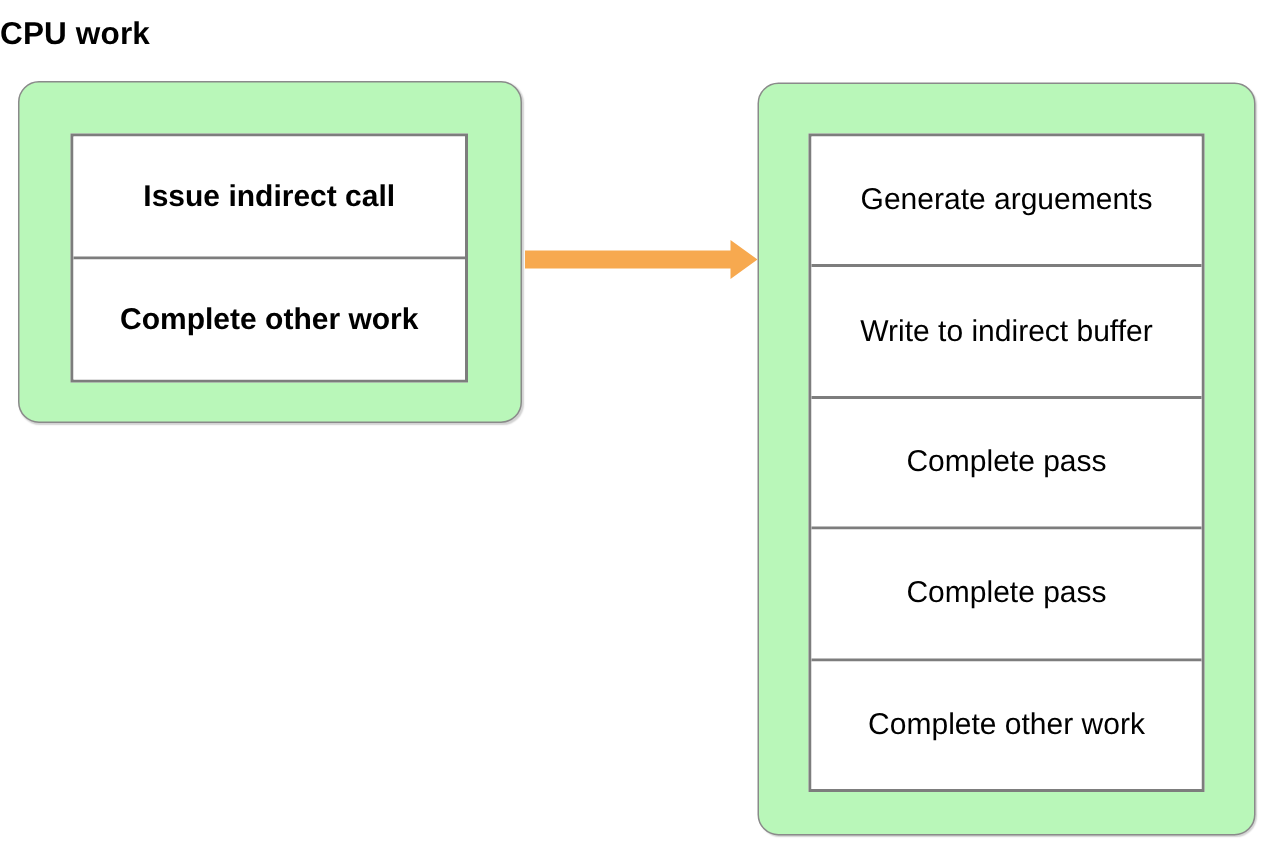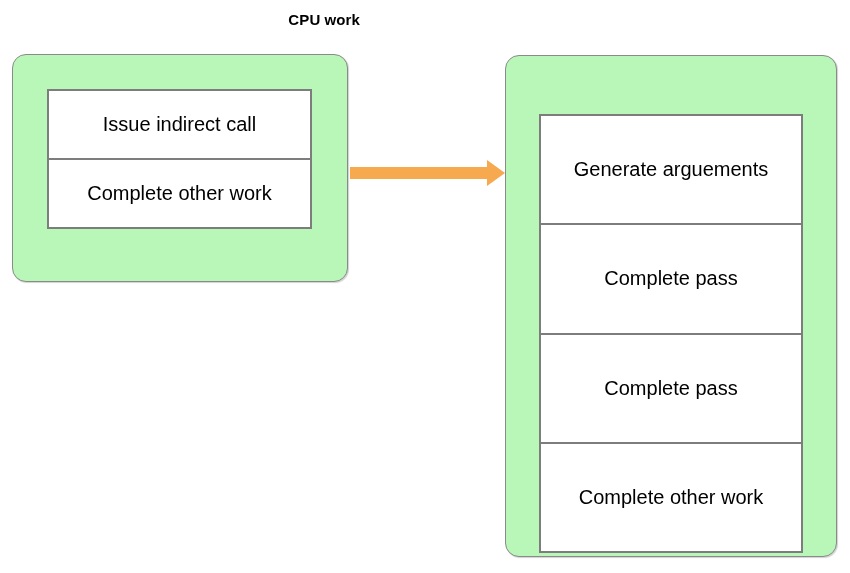--- a/index.html
+++ b/index.html
@@ -14,24 +14,24 @@
     position: relative;
     width: 850px;
     height: 573px;
     background: #ffffff;
     overflow: hidden;
   }
 
   
   .col-title {
     position: absolute;
-    font-size: 15px;
+    font-size: 21px;
     font-weight: bold;
     color: #000000;
-    text-align: right;
+    text-align: left;
     letter-spacing: 0.1px;
     white-space: nowrap;
     line-height: 1;
   }
   #cpu-title {
     left: 0px;
     top: 12px;
     width: 360px;
   }
   #gpu-title {
@@ -68,28 +68,28 @@
     background: #ffffff;
     border: 2px solid #7d7d7d;
     box-sizing: border-box;
     display: flex;
     flex-direction: column;
   }
   #cpu-stack {
     left: 34px;
     top: 34px;
     width: 265px;
-    height: 140px;
+    height: 166px;
+    font-weight: bold;
   }
   #gpu-stack {
     left: 33px;
     top: 33px;
     width: 264px;
     height: 439px;
-    margin-top: 25px;
   }
 
   .step {
     flex: 1 1 0;
     display: flex;
     align-items: center;
     justify-content: center;
     font-size: 20px;
     color: #000000;
     text-align: center;
@@ -123,20 +123,21 @@
   <div class="group-box" id="cpu-group">
     <div class="stack" id="cpu-stack">
       <div class="step">Issue indirect call</div>
       <div class="step">Complete other work</div>
     </div>
   </div>
 
   <div class="group-box" id="gpu-group">
     <div class="stack" id="gpu-stack">
       <div class="step">Generate arguements</div>
+      <div class="step">Write to indirect buffer</div>
       <div class="step">Complete pass</div>
       <div class="step">Complete pass</div>
       <div class="step">Complete other work</div>
     </div>
   </div>
 
   <svg id="flow-arrow" viewBox="0 0 160 30">
     <path d="M 2 9 L 139 9 L 139 2 L 157 15 L 139 28 L 139 21 L 2 21 Z" fill="#f7a94f"></path>
   </svg>
 

